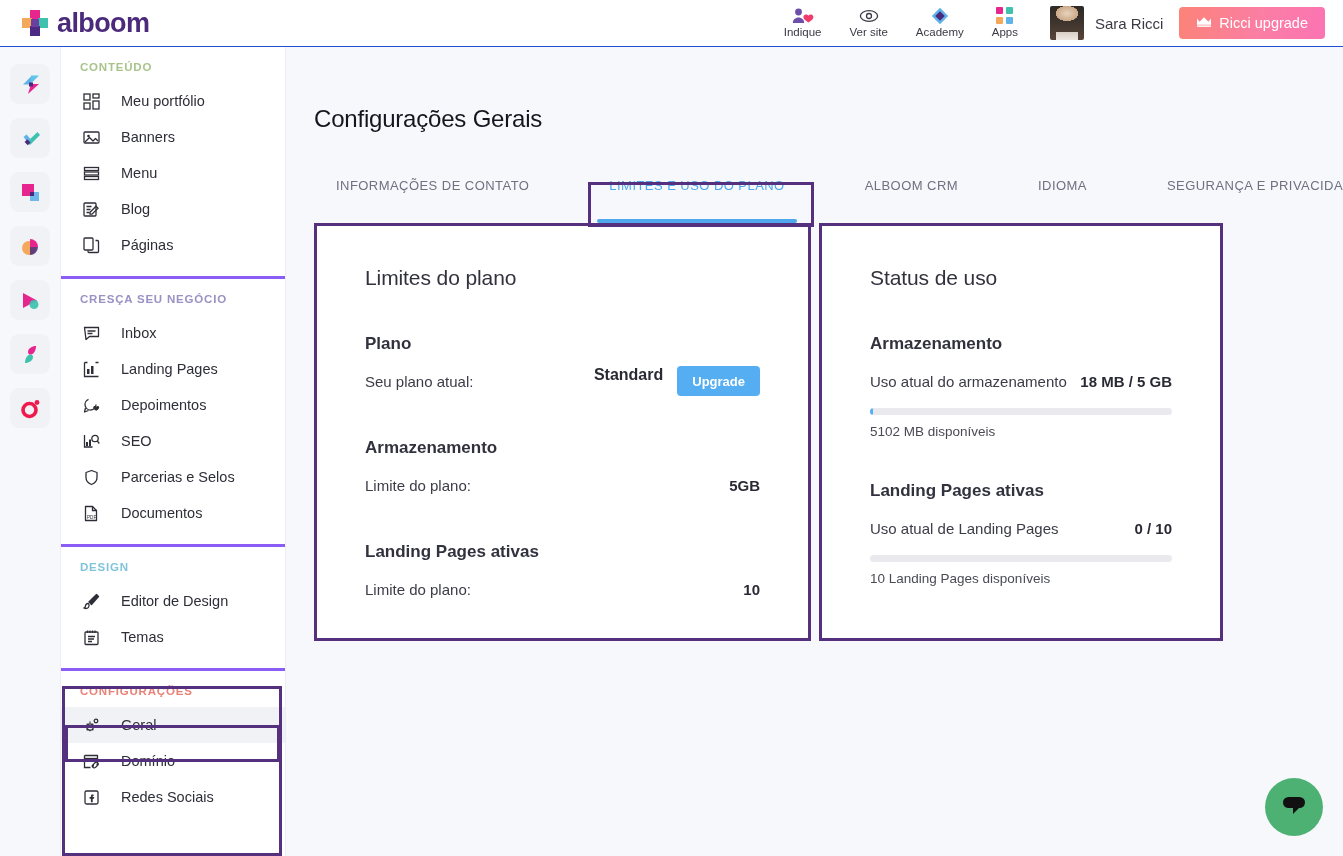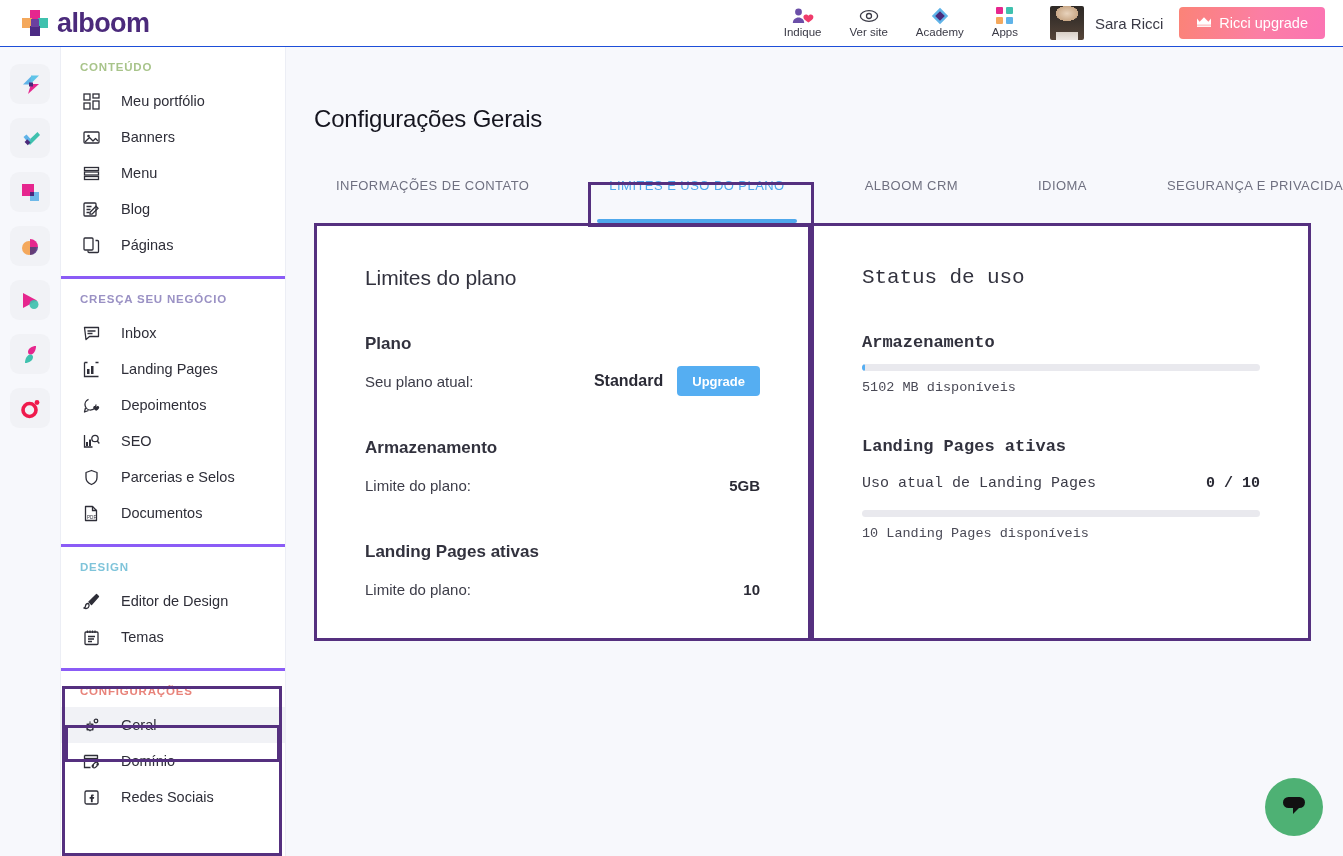--- a/index.html
+++ b/index.html
@@ -133,44 +133,44 @@
     padding: 0 22px 14px 22px;
     cursor: pointer; position: relative; white-space: nowrap;
   }
   .tab.active { color: #4fa8ec; }
   .tab.active::after {
     content: ""; position: absolute; left: 10px; right: 10px; bottom: 0;
     height: 4px; background: #4fa8ec; border-radius: 2px;
   }
 
   
-  .cards { margin: 0 0 0 28px; display: flex; gap: 0; }
+  .cards { margin: 0 0 0 28px; display: flex; gap: 8px; }
   .card {
     background: #ffffff;
     border: 3px solid #55307f;
     padding: 40px 48px 34px 48px;
   }
   .card-left  { width: 497px; }
-  .card-right { width: 500px; font-family: Liberation Mono, monospace; }
+  .card-right { width: 404px; }
   .card-h {
     font-size: 21px; color: #32323e; font-weight: 400;
     margin-bottom: 44px; letter-spacing: -0.1px;
   }
   .sec-h {
     font-size: 17px; color: #32323e; font-weight: 700;
     margin-bottom: 12px;
   }
   .sec + .sec { margin-top: 42px; }
   .row {
     display: flex; align-items: center; justify-content: space-between;
     min-height: 30px;
   }
   .row .k { font-size: 15px; color: #3c3c48; }
   .row .v { font-size: 15px; color: #2a2a35; font-weight: 700; }
-  .plan-right { display: flex; align-items: center; gap: 14px; }
+  .plan-right { display: flex; gap: 14px; }
   .plan-name { font-size: 16px; color: #2a2a35; font-weight: 700; }
   .btn-upgrade {
     background: #55aef2; color: #fff; border: none; border-radius: 4px;
     height: 30px; padding: 0 15px; font-size: 13px; font-weight: 700;
     cursor: pointer; font-family: inherit;
   }
   .bar {
     height: 7px; background: #e9e9ee; border-radius: 4px;
     margin: 12px 0 9px 0; overflow: hidden;
   }
@@ -558,20 +558,24 @@
           <span class="v">10</span>
         </div>
       </div>
     </div>
 
     <div class="card card-right">
       <div class="card-h">Status de uso</div>
 
       <div class="sec">
         <div class="sec-h">Armazenamento</div>
+        <div class="row">
+          <span class="k">Uso atual do armazenamento</span>
+          <span class="v">18 MB / 5 GB</span>
+        </div>
         <div class="bar">
           <div class="bar-fill" id="storage-fill" style="width: max(3px, 0.35%);"></div>
         </div>
         <div class="bar-note">5102 MB disponíveis</div>
       </div>
 
       <div class="sec">
         <div class="sec-h">Landing Pages ativas</div>
         <div class="row">
           <span class="k">Uso atual de Landing Pages</span>

